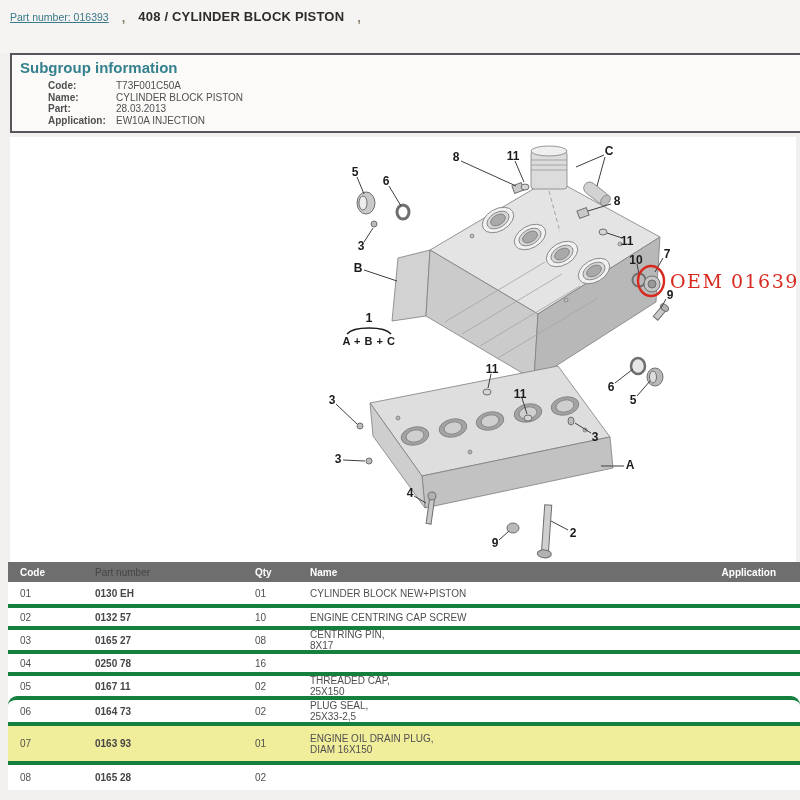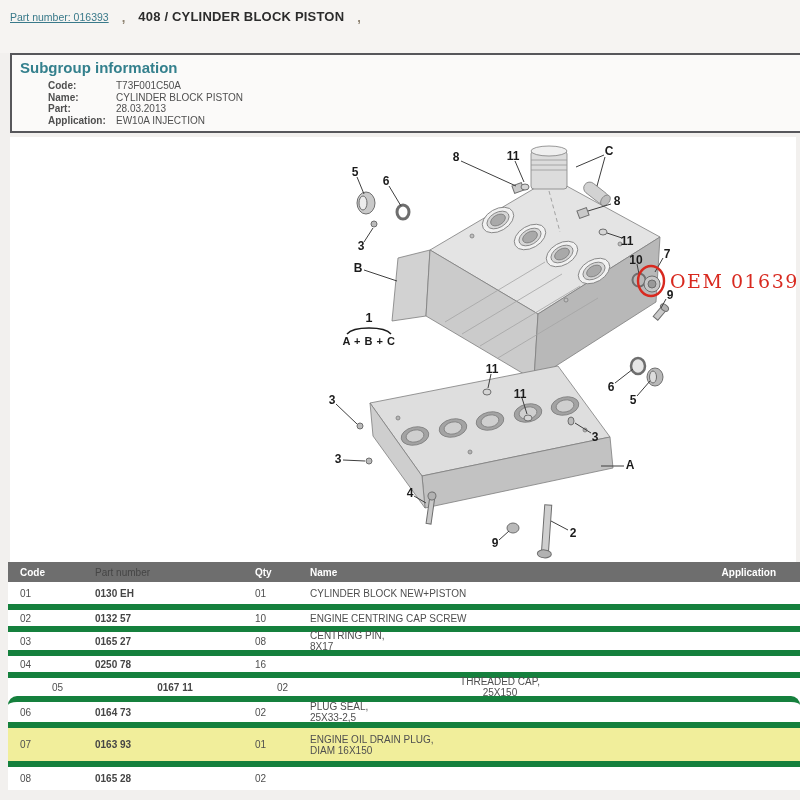--- a/index.html
+++ b/index.html
@@ -39,26 +39,26 @@
   .annot-circle { fill:none; stroke-width:2.4; }
   .annot-text { font-family:"DejaVu Serif", serif; font-size:19px; letter-spacing:1.5px; }
   .groupref-num { font-size:12.5px; font-weight:bold; fill:#1b1b1b; text-anchor:middle; }
   .groupref-brace { fill:none; stroke:#1b1b1b; stroke-width:1.4; }
   .groupref-formula { font-size:11px; font-weight:bold; fill:#1b1b1b; text-anchor:middle; letter-spacing:.5px; }
   .plate-code { font-size:9.5px; font-weight:bold; fill:#8a8a8a; text-anchor:middle; }
 
   
   .parts-table { position:absolute; left:8px; top:562px; width:792px; height:220px; background:#ffffff; font-size:10px; }
   .thead { display:flex; align-items:center; height:20px; background:#6e6e6e; color:#ffffff; font-weight:bold; }
-  .trow { display:flex; align-items:center; border-top:6px solid #15803d; background:#ffffff; cursor:pointer; }
+  .trow { display:flex; align-items:center; border-top:4px solid #15803d; background:#ffffff; cursor:pointer; }
   .tbody .trow:nth-child(1) { height:22px; border-top:none; }
   .tbody .trow:nth-child(2) { height:22px; }
   .tbody .trow:nth-child(3) { height:24px; }
   .tbody .trow:nth-child(4) { height:22px; }
-  .tbody .trow:nth-child(5) { height:24px;text-align:center; }
+  .tbody .trow:nth-child(5) { height:24px; }
   .tbody .trow:nth-child(6) { height:26px;border-radius:9px; }
   .tbody .trow:nth-child(7) { height:39px; }
   .tbody .trow:nth-child(8) { height:29px; }
   .trow.hl { background:#f1ee9b; }
   .c-code { width:87px; padding-left:12px; }
   .c-part { width:160px; font-weight:bold; color:#454545; }
   .c-qty  { width:55px; }
   .c-name { flex:1; line-height:11px; }
   .c-app  { width:110px; text-align:right; padding-right:24px; }
 </style>

